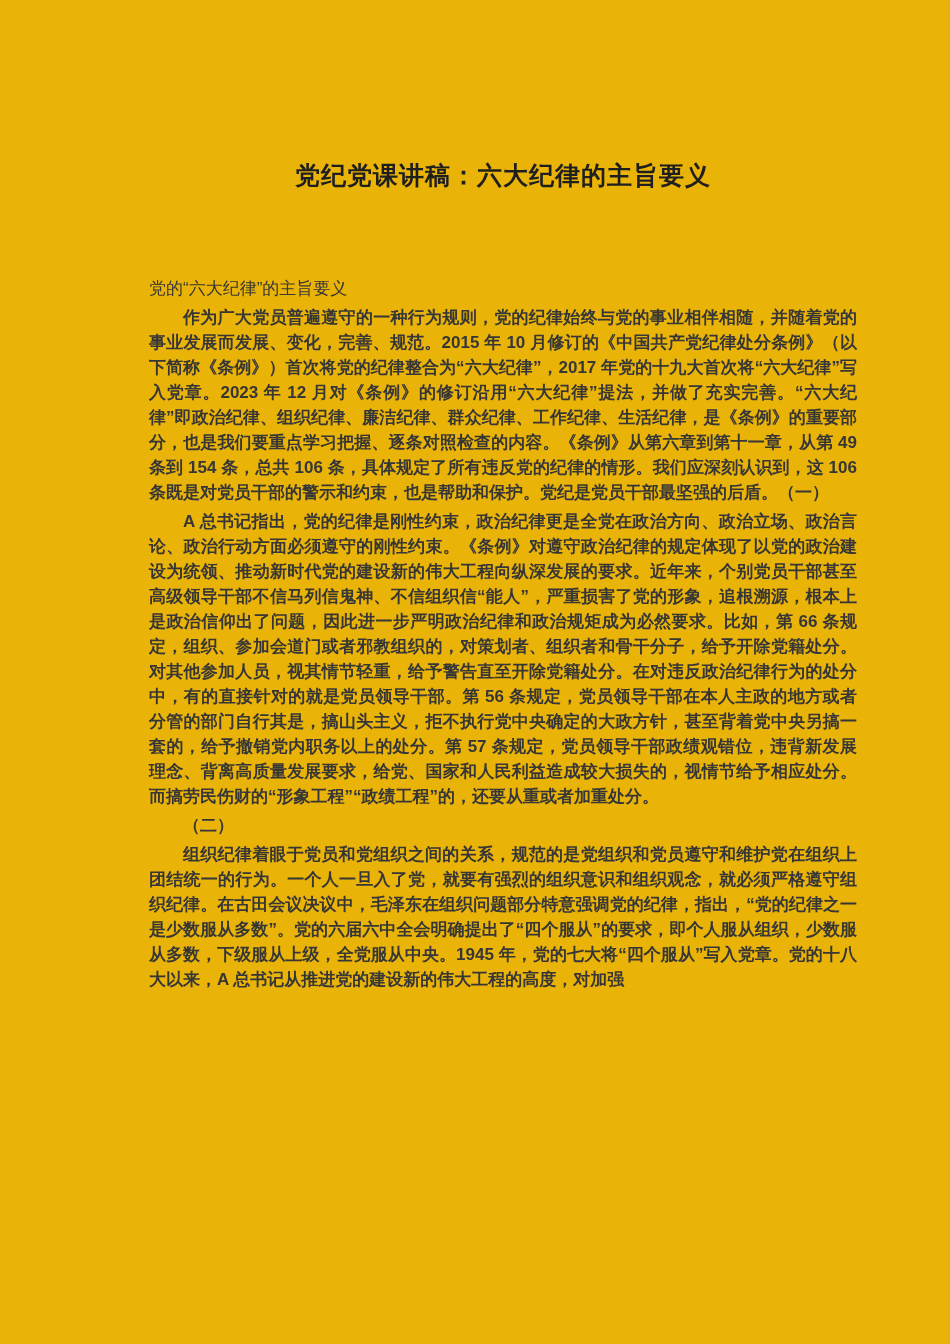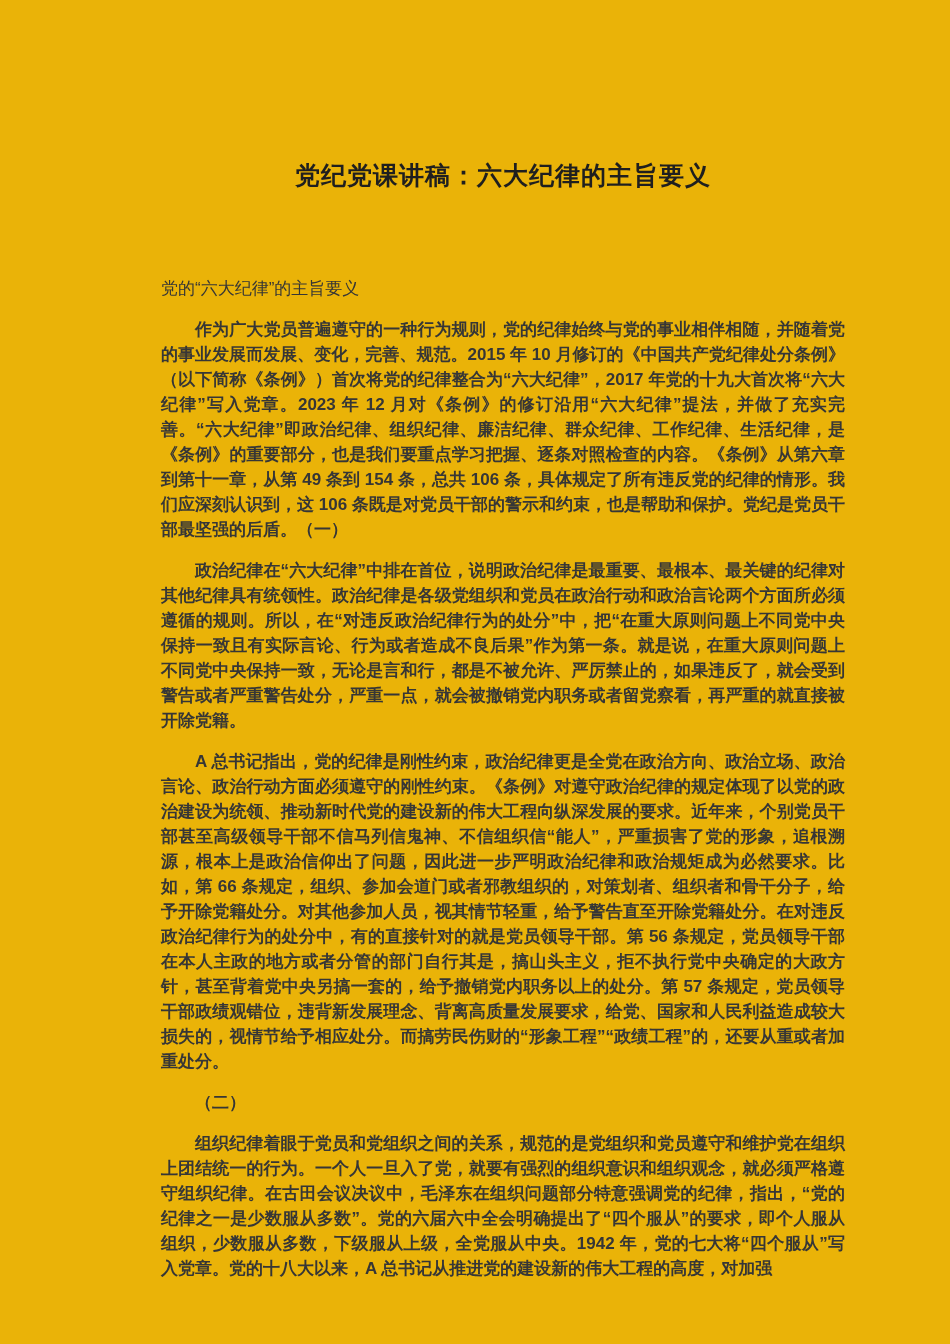--- a/index.html
+++ b/index.html
@@ -27,36 +27,35 @@
     color: #1f1f1f;
     letter-spacing: 1px;
   }
   .doc-body {
     font-size: 17px;
     line-height: 25px;
     color: #363636;
     text-align: justify;
   }
   .para {
-    margin: 16px;
+    margin: 4px;
     padding: 0;
     word-break: break-all;
   }
   .para.indent {
     text-indent: 2em;
     font-weight: bold;
   }
 </style>
 </head>
 <body>
 
 <div class="page">
   <h1 class="doc-title"><span>党纪党课讲稿：六大纪律的主旨要义</span></h1>
 
   <div class="doc-body">
     <p class="para">党的“六大纪律”的主旨要义</p>
     <p class="para indent">作为广大党员普遍遵守的一种行为规则，党的纪律始终与党的事业相伴相随，并随着党的事业发展而发展、变化，完善、规范。2015 年 10 月修订的《中国共产党纪律处分条例》（以下简称《条例》）首次将党的纪律整合为“六大纪律”，2017 年党的十九大首次将“六大纪律”写入党章。2023 年 12 月对《条例》的修订沿用“六大纪律”提法，并做了充实完善。“六大纪律”即政治纪律、组织纪律、廉洁纪律、群众纪律、工作纪律、生活纪律，是《条例》的重要部分，也是我们要重点学习把握、逐条对照检查的内容。《条例》从第六章到第十一章，从第 49 条到 154 条，总共 106 条，具体规定了所有违反党的纪律的情形。我们应深刻认识到，这 106 条既是对党员干部的警示和约束，也是帮助和保护。党纪是党员干部最坚强的后盾。（一）</p>
-    <p class="para indent">政治纪律在“六大纪律”中排在首位，说明政治纪律是最重要、最根本、最关键的纪律对其他纪律具有统领性。政治纪律是各级党组织和党员在政治行动和政治言论两个方面所必须遵循的规则。所以，在“对违反政治纪律行为的处分”中，把“在重大原则问题上不同党中央保持一致且有实际言论、行为或者造成不良后果”作为第一条。就是说，在重大原则问题上不同党中央保持一致，无论是言和行，都是不被允许、严厉禁止的，如果违反了，就会受到警告或者严重警告处分，严重一点，就会被撤销党内职务或者留党察看，再严重的就直接被开除党籍。</p>
     <p class="para indent">A 总书记指出，党的纪律是刚性约束，政治纪律更是全党在政治方向、政治立场、政治言论、政治行动方面必须遵守的刚性约束。《条例》对遵守政治纪律的规定体现了以党的政治建设为统领、推动新时代党的建设新的伟大工程向纵深发展的要求。近年来，个别党员干部甚至高级领导干部不信马列信鬼神、不信组织信“能人”，严重损害了党的形象，追根溯源，根本上是政治信仰出了问题，因此进一步严明政治纪律和政治规矩成为必然要求。比如，第 66 条规定，组织、参加会道门或者邪教组织的，对策划者、组织者和骨干分子，给予开除党籍处分。对其他参加人员，视其情节轻重，给予警告直至开除党籍处分。在对违反政治纪律行为的处分中，有的直接针对的就是党员领导干部。第 56 条规定，党员领导干部在本人主政的地方或者分管的部门自行其是，搞山头主义，拒不执行党中央确定的大政方针，甚至背着党中央另搞一套的，给予撤销党内职务以上的处分。第 57 条规定，党员领导干部政绩观错位，违背新发展理念、背离高质量发展要求，给党、国家和人民利益造成较大损失的，视情节给予相应处分。而搞劳民伤财的“形象工程”“政绩工程”的，还要从重或者加重处分。</p>
     <p class="para indent">（二）</p>
-    <p class="para indent">组织纪律着眼于党员和党组织之间的关系，规范的是党组织和党员遵守和维护党在组织上团结统一的行为。一个人一旦入了党，就要有强烈的组织意识和组织观念，就必须严格遵守组织纪律。在古田会议决议中，毛泽东在组织问题部分特意强调党的纪律，指出，“党的纪律之一是少数服从多数”。党的六届六中全会明确提出了“四个服从”的要求，即个人服从组织，少数服从多数，下级服从上级，全党服从中央。1942 年，党的七大将“四个服从”写入党章。党的十八大以来，A 总书记从推进党的建设新的伟大工程的高度，对加强</p>
+    <p class="para indent">组织纪律着眼于党员和党组织之间的关系，规范的是党组织和党员遵守和维护党在组织上团结统一的行为。一个人一旦入了党，就要有强烈的组织意识和组织观念，就必须严格遵守组织纪律。在古田会议决议中，毛泽东在组织问题部分特意强调党的纪律，指出，“党的纪律之一是少数服从多数”。党的六届六中全会明确提出了“四个服从”的要求，即个人服从组织，少数服从多数，下级服从上级，全党服从中央。1945 年，党的七大将“四个服从”写入党章。党的十八大以来，A 总书记从推进党的建设新的伟大工程的高度，对加强</p>
   </div>
 </div>
 
 </body></html>

